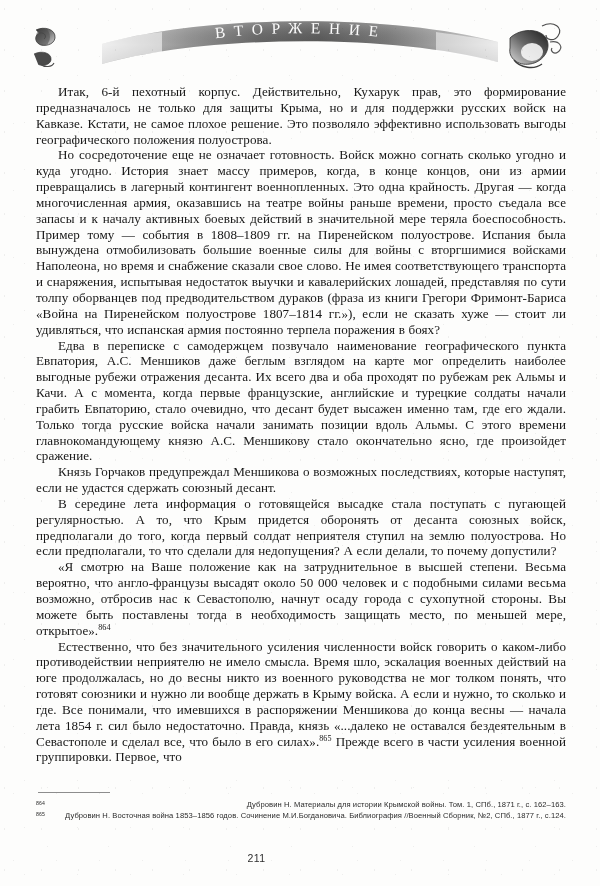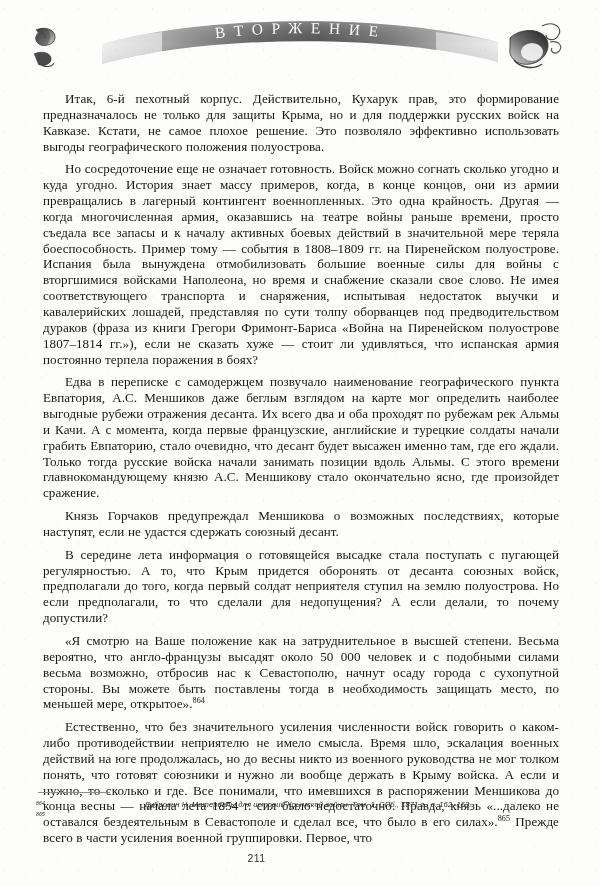--- a/index.html
+++ b/index.html
@@ -59,21 +59,21 @@
 
   
   .content {
     position: absolute;
     left: 36px;
     top: 84px;
     width: 530px;
   }
 
   p.para {
-    margin: 7px;
+    margin: 0;
     text-align: justify;
     text-indent: 22px;
     font-size: 13.1px;
     line-height: 15.85px;
     letter-spacing: 0.05px;
     word-spacing: 0.2px;
     hyphens: manual;
     color: #171717;
   }
 
@@ -95,23 +95,22 @@
   }
 
   .footnote {
     position: relative;
     margin: 0 0 1px 0;
     padding-left: 14px;
     font-family: "Liberation Sans", "DejaVu Sans", sans-serif;
     font-size: 7.6px;
     line-height: 9.6px;
     color: #2b2b2b;
-    text-align: center;
+    text-align: right;
     letter-spacing: 0.08px;
-    font-style: italic;
   }
 
   .footnote .fn-num {
     position: absolute;
     left: 0;
     top: -1px;
     font-size: 5.2px;
     line-height: 9px;
     color: #2b2b2b;
   }
@@ -238,19 +237,20 @@
   <div class="footnote-zone">
     <div class="footnote-rule"></div>
 
     <div class="footnote">
       <span class="fn-num">864</span>
       <span>Дубровин Н. Материалы для истории Крымской войны. Том. 1, СПб., 1871 г., с. 162–163.</span>
     </div>
 
     <div class="footnote">
       <span class="fn-num">865</span>
+      <span>Дубровин Н. Восточная война 1853–1856 годов. Сочинение М.И.Богдановича. Библиография //Военный Сборник, №2, СПб., 1877 г., с.124.</span>
     </div>
   </div>
 
   <div class="page-number">211</div>
 
   <div class="scan-noise"></div>
 </div>
 
 </body></html>

